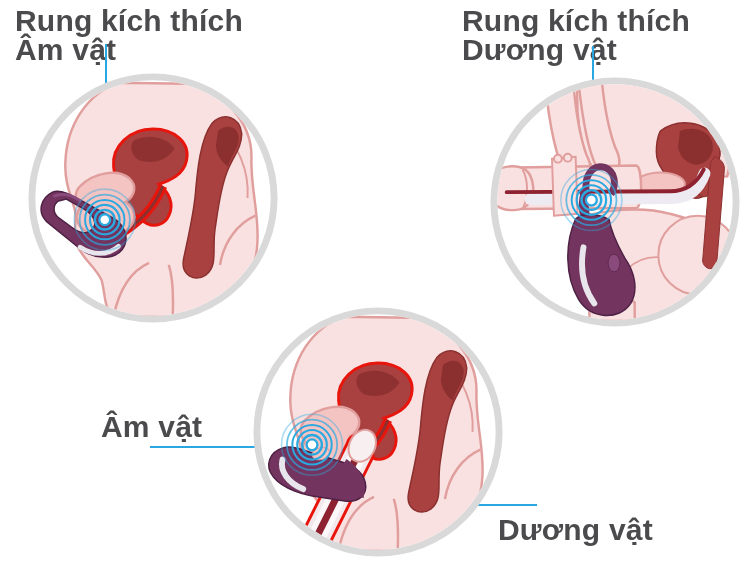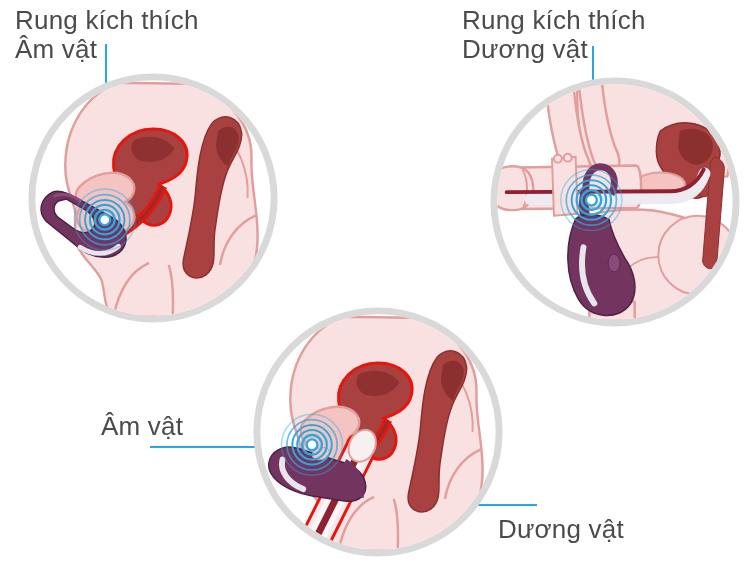--- a/index.html
+++ b/index.html
@@ -18,22 +18,22 @@
     --device-outline:#4F2145;
     --device-chrome:#E8E5EC;
     --shaft-fill:#F3E9EC;
   }
   html,body{margin:0;padding:0;background:#fff;}
   .stage{
     position:relative;width:750px;height:582px;background:#fff;overflow:hidden;
     font-family:"Liberation Sans", sans-serif;
   }
   .label{
-    position:absolute;color:var(--label-text);font-size:26px;line-height:29px;
-    letter-spacing:.2px;white-space:nowrap;
+    position:absolute;color:var(--label-text);font-size:30px;line-height:29px;
+    letter-spacing:.2px;white-space:nowrap;font-weight:bold;
   }
   .label span{display:block;}
   .callout{position:absolute;background:var(--callout-line);}
   .callout.v{width:2px;}
   .callout.h{height:2px;}
   figure.diagram{position:absolute;margin:0;width:256px;height:256px;}
 
   
   .c-ring{fill:#fff;stroke:var(--circle-border);}
   .c-body{fill:var(--body-skin);stroke:var(--body-outline);}

